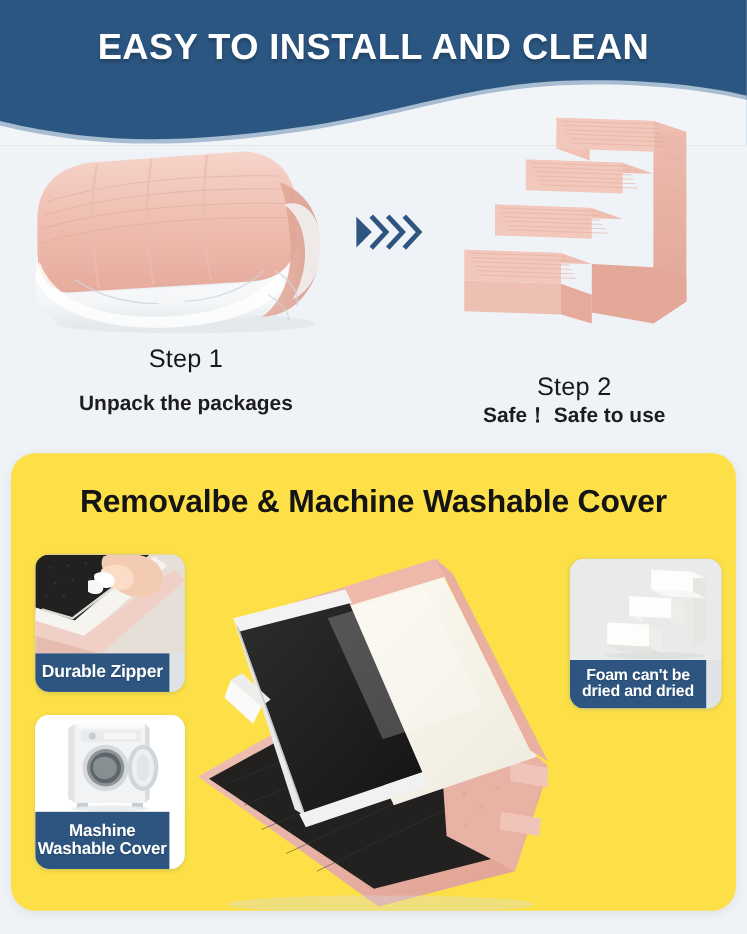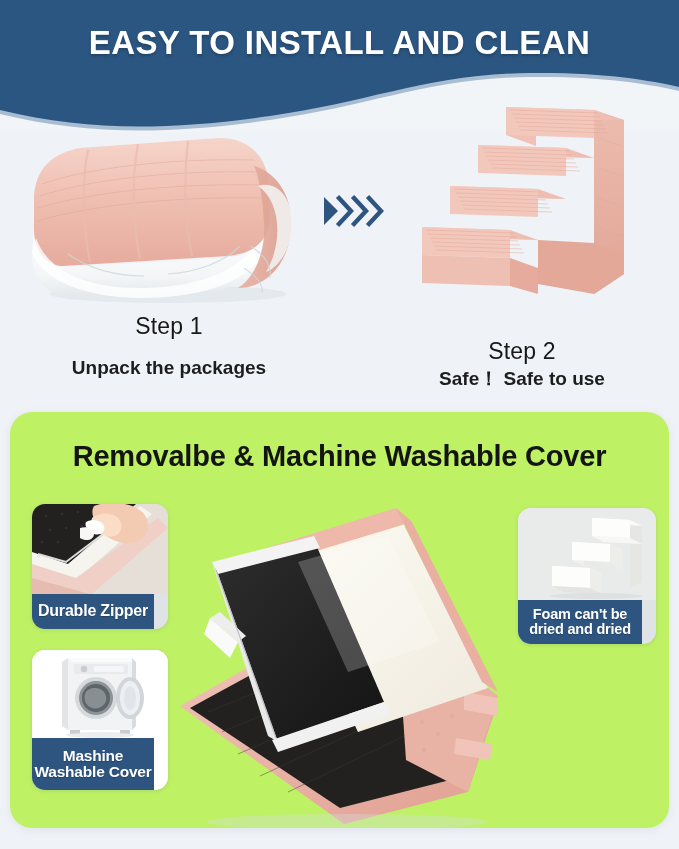--- a/index.html
+++ b/index.html
@@ -47,21 +47,21 @@
     font-size:19px; color:#1d1d1d; line-height:25px; font-weight:bold;
   }
   .cap1{ left:24px; top:215px; width:290px; }
   .cap2{ left:398px; top:215px; width:248px;margin-top:25px; }
   .cap1 .step-d{ margin-top:14px; }
   .cap2 .step-d{ margin-top:14px; }
 
   
   .card{
     position:absolute; left:10px; top:412px; width:659px; height:416px;
-    background:#bef264; border-radius:22px;
+    background:#fde047; border-radius:22px;
     box-shadow:0 2px 9px rgba(120,135,150,.13);
     overflow:hidden;
   }
   .card-title{
     position:absolute; left:0; top:28px; width:659px; text-align:center;
     font-size:29px; font-weight:bold; color:#141414; letter-spacing:-.2px;
     white-space:nowrap;
   }
 
   

